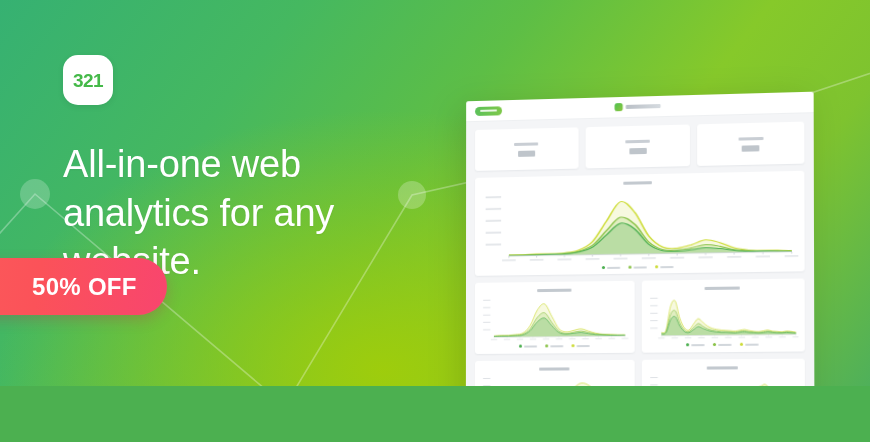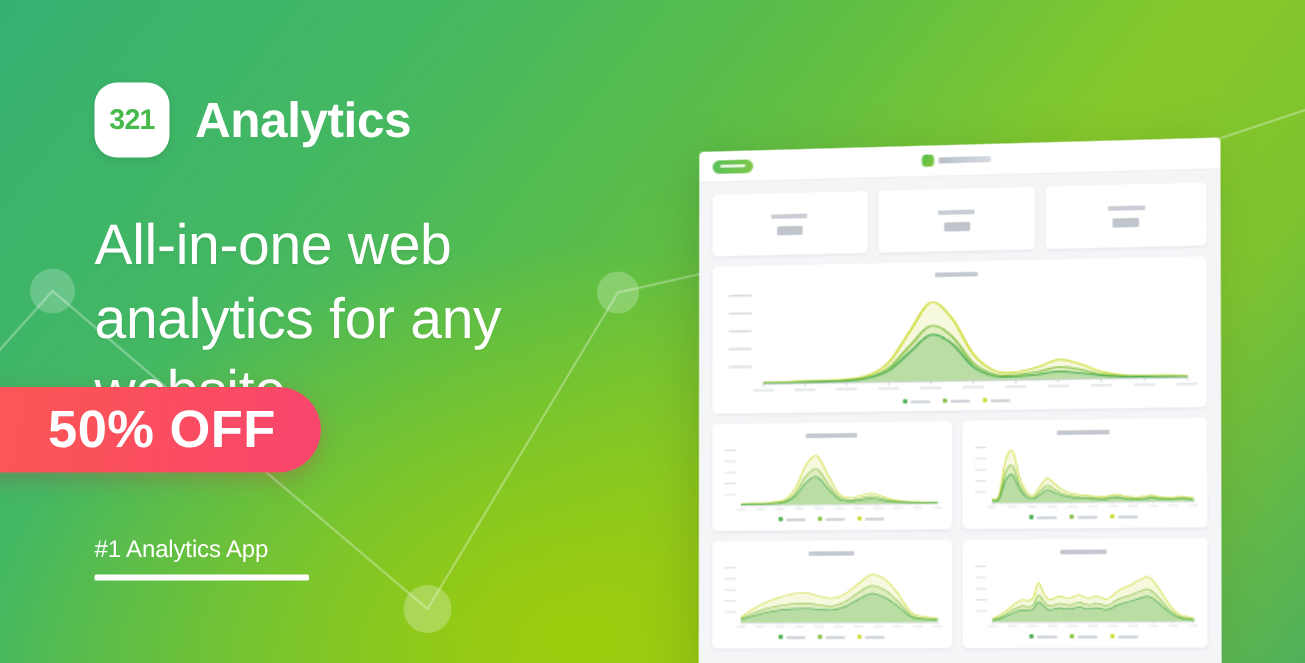--- a/index.html
+++ b/index.html
@@ -5,21 +5,21 @@
   * { margin:0; padding:0; box-sizing:border-box; }
   html, body { width:870px; height:442px; }
   body {
     font-family: "Liberation Sans", sans-serif;
     overflow:hidden;
     background:#4cb050;
   }
 
   .banner {
     position:relative;
-    width:870px; height:442px;
+    width:870px; height:386px;
     overflow:hidden;
     background:
       radial-gradient(ellipse 620px 420px at 44% 96%, rgba(160,205,10,0.95) 0%, rgba(160,205,10,0.0) 62%),
       linear-gradient(128deg, #36b172 0%, #45b860 26%, #5dbe46 46%, #86c92a 66%, #7ec32f 80%, #4fb05a 100%);
   }
 
   
   .deco { position:absolute; inset:0; width:870px; height:442px; pointer-events:none; }
 
   
@@ -48,21 +48,21 @@
 
   .offer {
     position:absolute; left:-40px; top:258px;
     height:57px; padding:0 30px 0 72px;
     border-radius:0 29px 29px 0;
     background:linear-gradient(100deg,#fb5a5a 0%, #fb5259 38%, #f8456e 100%);
     display:flex; align-items:center;
     box-shadow:0 5px 14px rgba(200,40,70,0.25);
   }
   .offer span {
-    color:#ffffff; font-size:35px; font-weight:bold; letter-spacing:0.3px;
+    color:#ffffff; font-size:24px; font-weight:bold; letter-spacing:0.3px;
   }
 
   .award { position:absolute; left:63px; top:358px; }
   .award .txt {
     font-size:16px; color:#ffffff; letter-spacing:-0.1px; white-space:nowrap;
   }
   .award .bar {
     margin-top:7px; width:143px; height:4px; background:#ffffff; border-radius:1px;
   }
 
@@ -164,33 +164,28 @@
     <circle cx="285" cy="406" r="16" fill="rgba(255,255,255,0.26)"></circle>
     <circle cx="412" cy="195" r="14" fill="rgba(255,255,255,0.24)"></circle>
   </svg>
 
   <div class="left">
 
     <div class="logo-row">
       <div class="logo-mark">
         <span>321</span>
       </div>
-      <div class="logo-word">Analytics</div>
     </div>
 
     <div class="headline">All-in-one web analytics for any website.</div>
 
     <div class="offer">
       <span>50% OFF</span>
     </div>
 
-    <div class="award">
-      <div class="txt">#1 Analytics App</div>
-      <div class="bar"></div>
-    </div>
 
   </div>
 
   <div class="dash-wrap">
     <div class="dash">
 
       <div class="dash-top">
         <div class="dash-pill">
             <i></i>
           </div>

